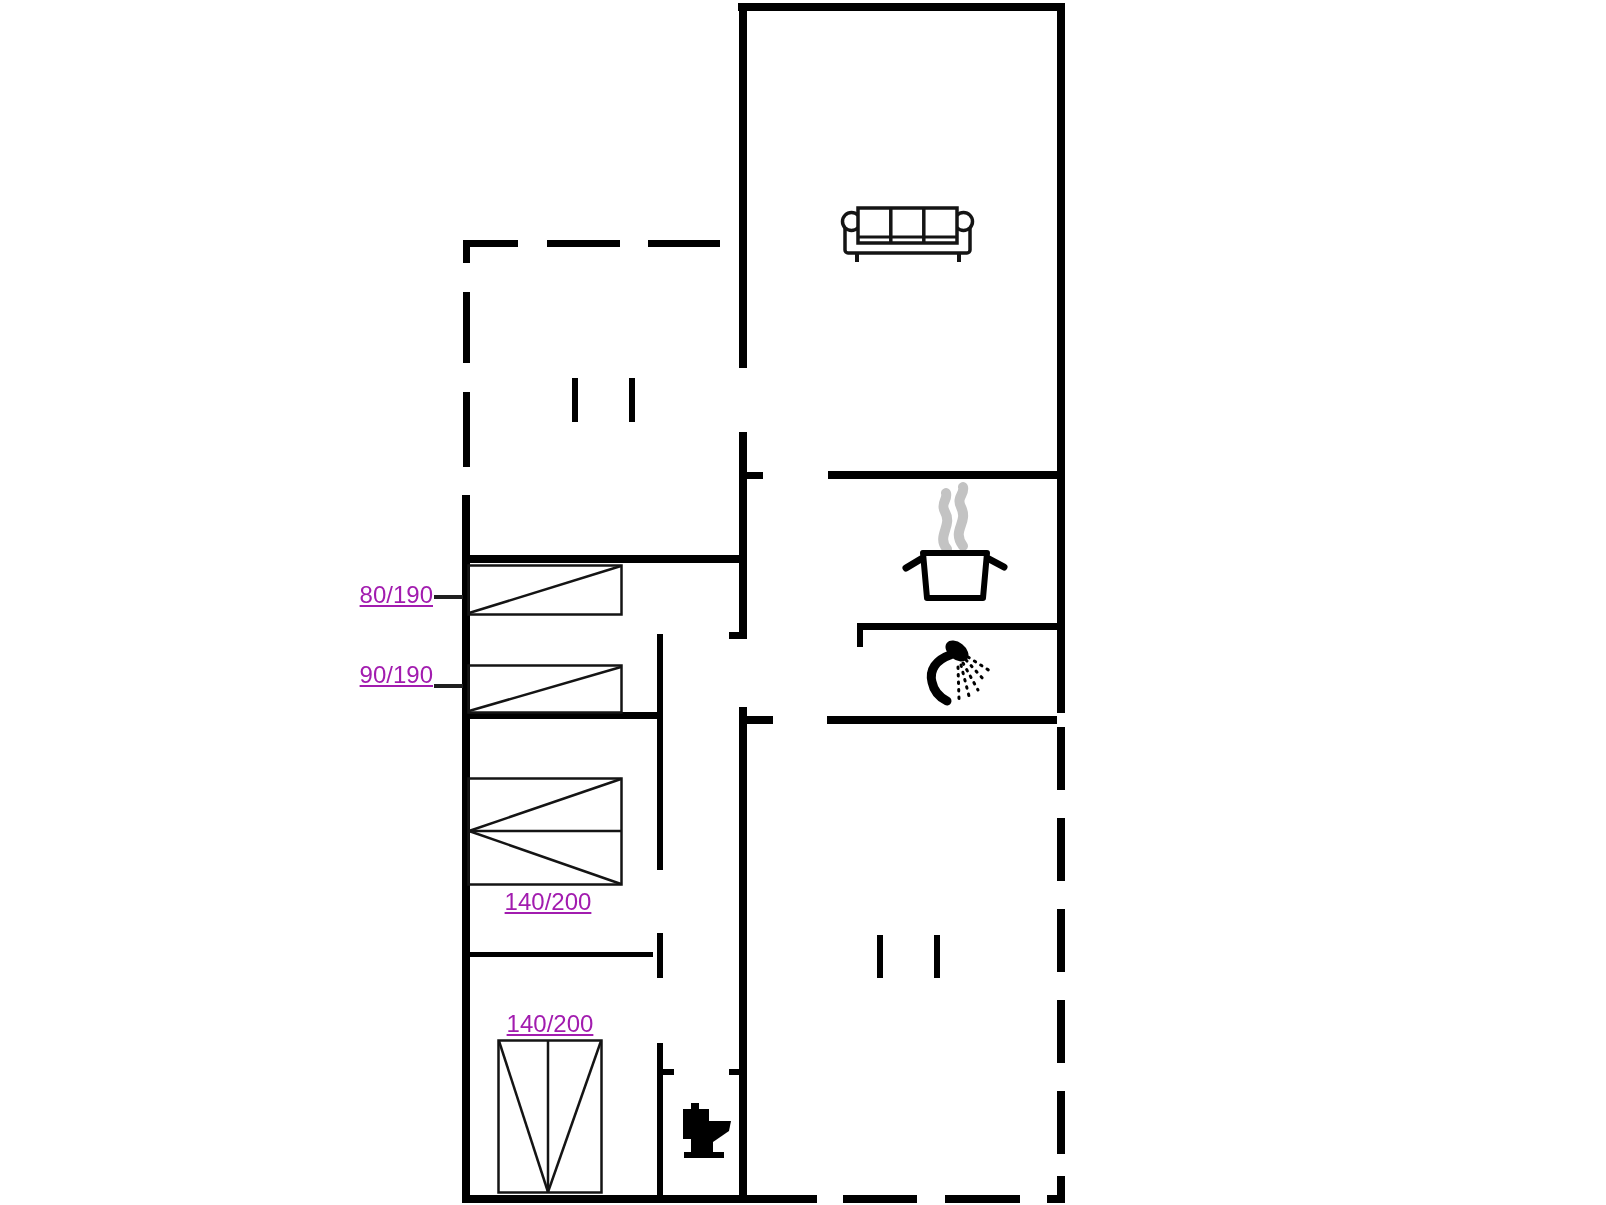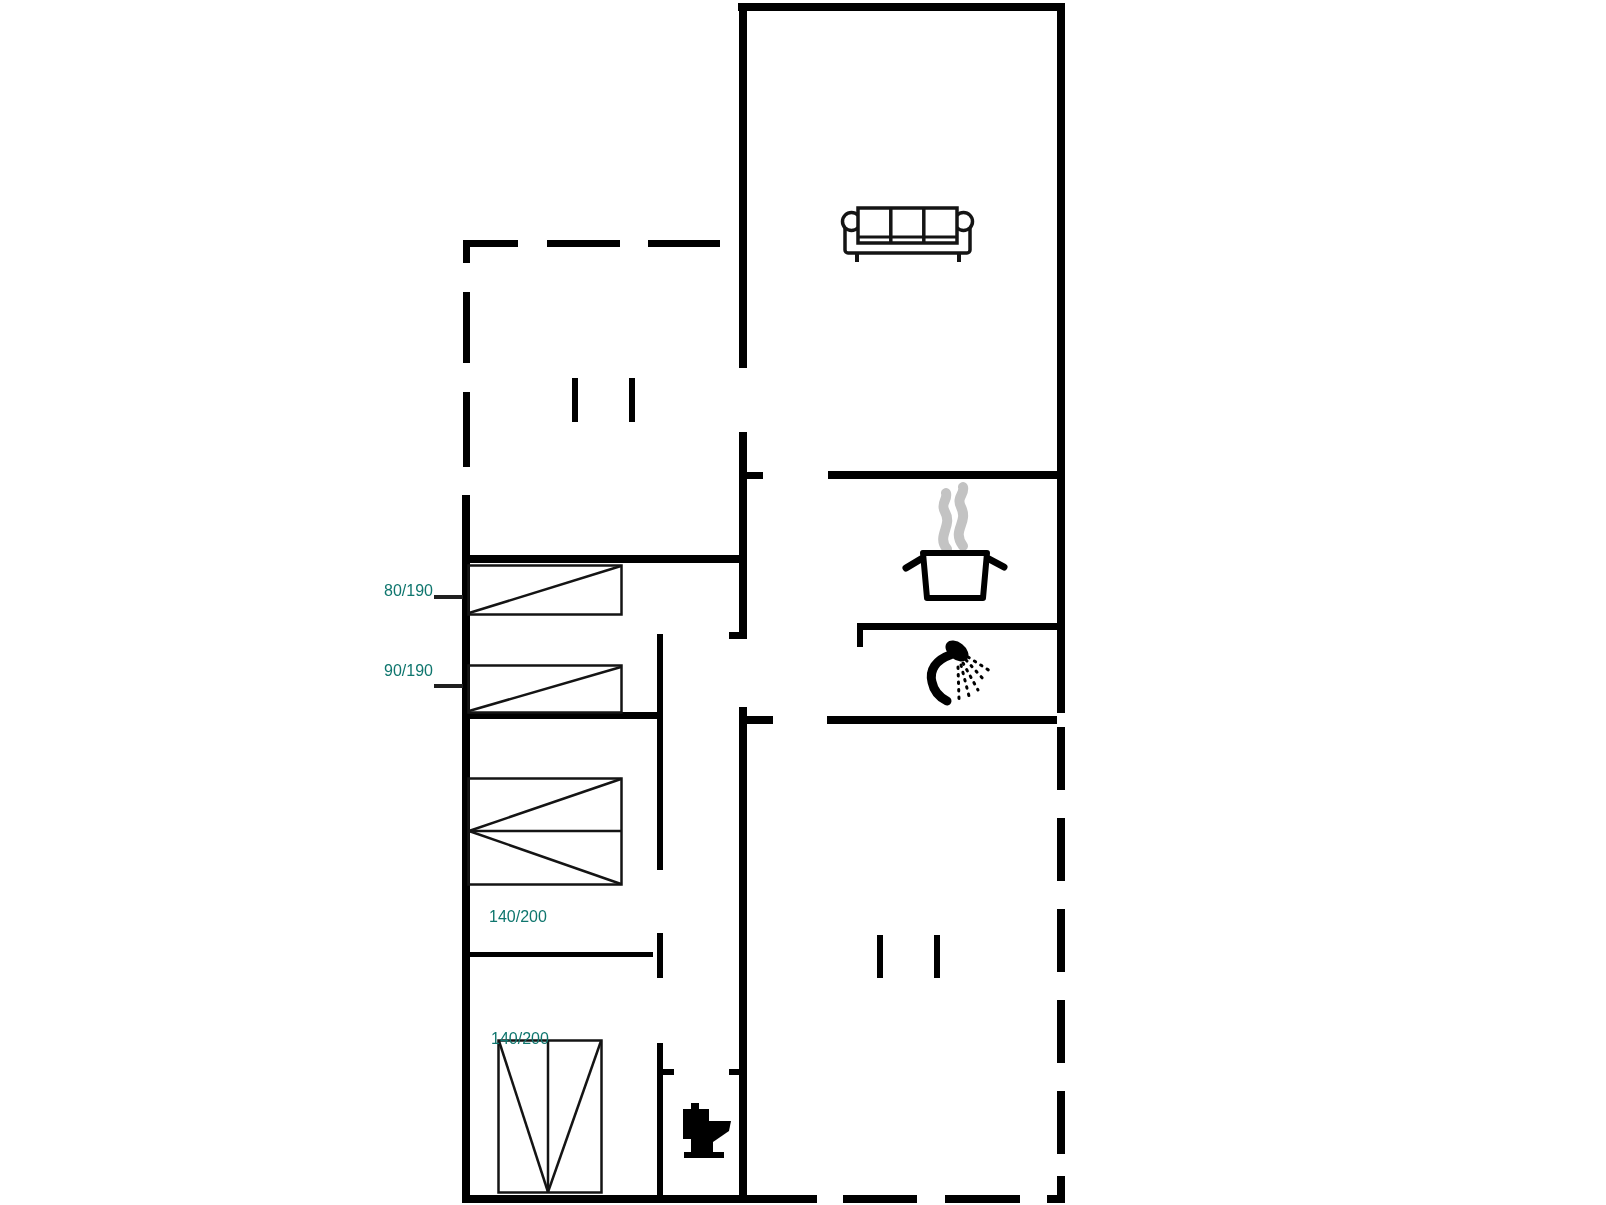--- a/index.html
+++ b/index.html
@@ -12,26 +12,27 @@
   }
   .plan-svg{position:absolute;left:0;top:0;}
   .wall{fill:#000000;}
   .dash{fill:#000000;}
   .tick{fill:#000000;}
   .leader{fill:#1f1f1f;}
   .bed-line{fill:none;stroke:#141414;stroke-width:2.5;}
   .furn-line{fill:#ffffff;stroke:#141414;stroke-width:3.5;}
   .lbl{
     position:absolute;
-    font-size:16px;line-height:1.0;
-    color:#0f766e;
+    font-size:24px;line-height:1.0;
+    color:#a21caf;
     white-space:nowrap;
+    text-decoration:underline;
   }
   .lbl.right{text-align:right;}
-  .lbl.center{margin-top:19px;}
+  .lbl.center{text-align:center;}
 </style>
 </head>
 <body>
 
 <div class="stage">
 
   <svg class="plan-svg" width="1606" height="1205" viewBox="0 0 1606 1205">
 
     <g>
       <rect class="wall" x="738" y="3" width="327" height="8"></rect>

